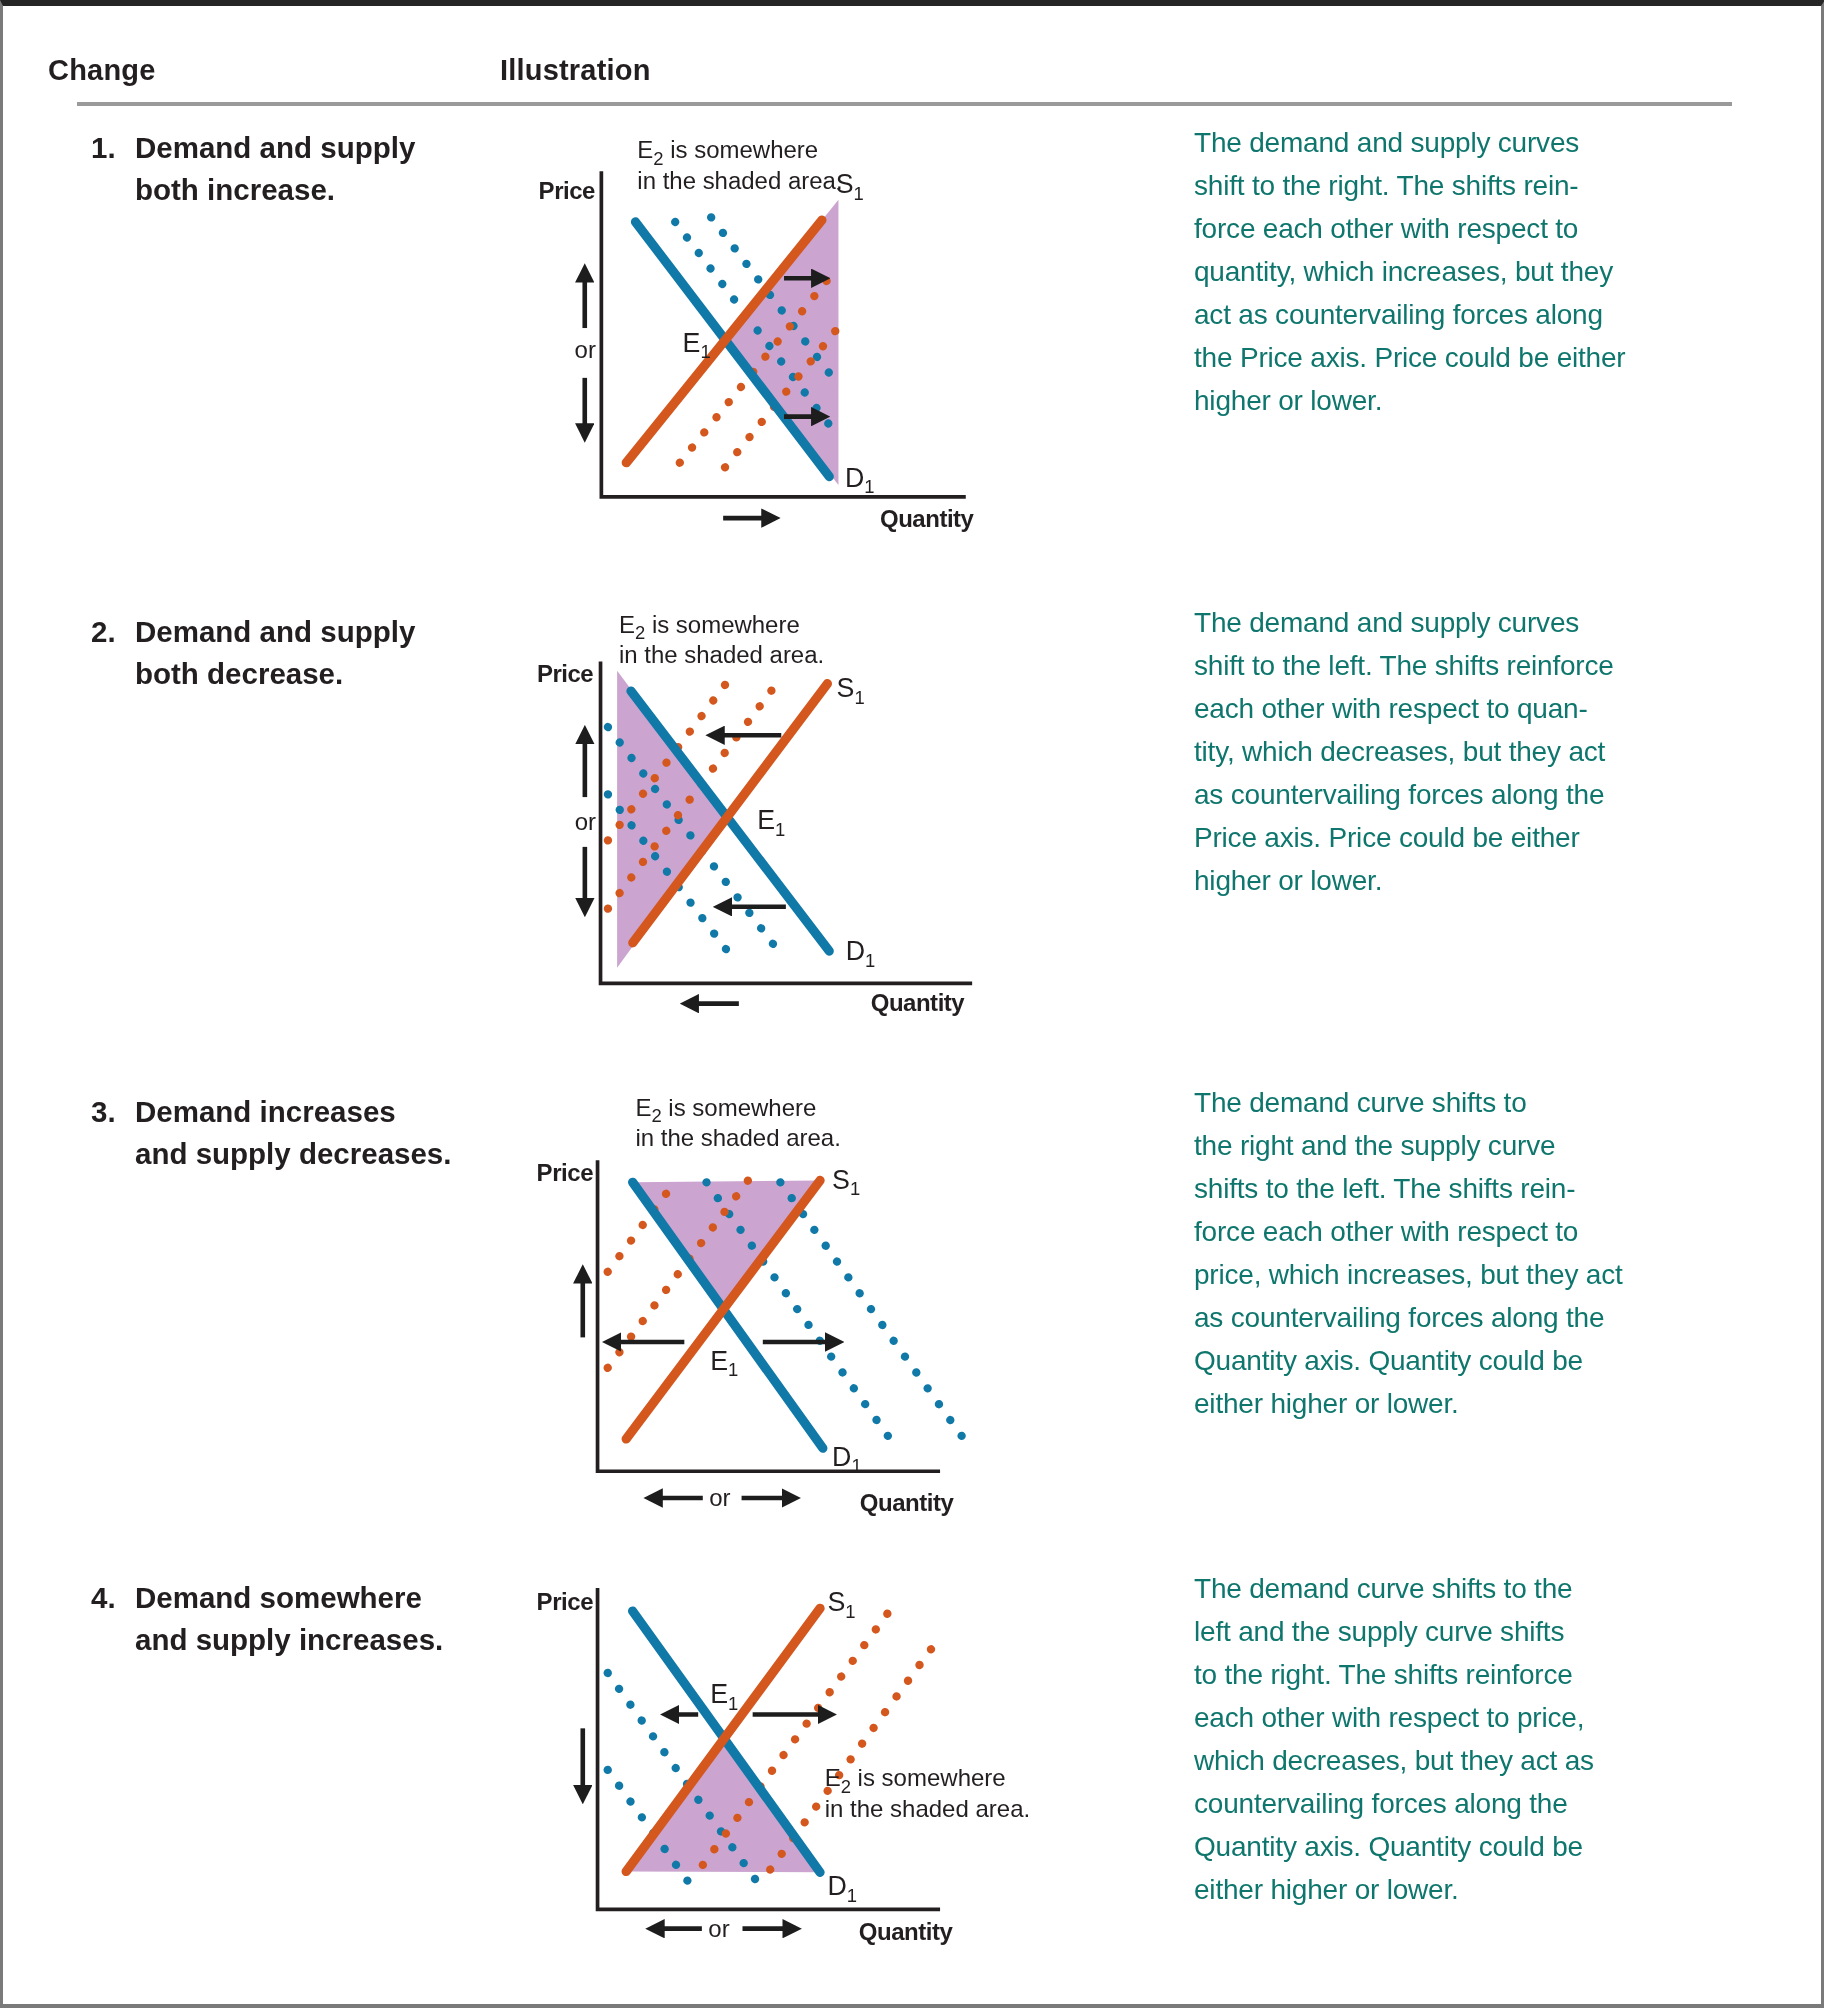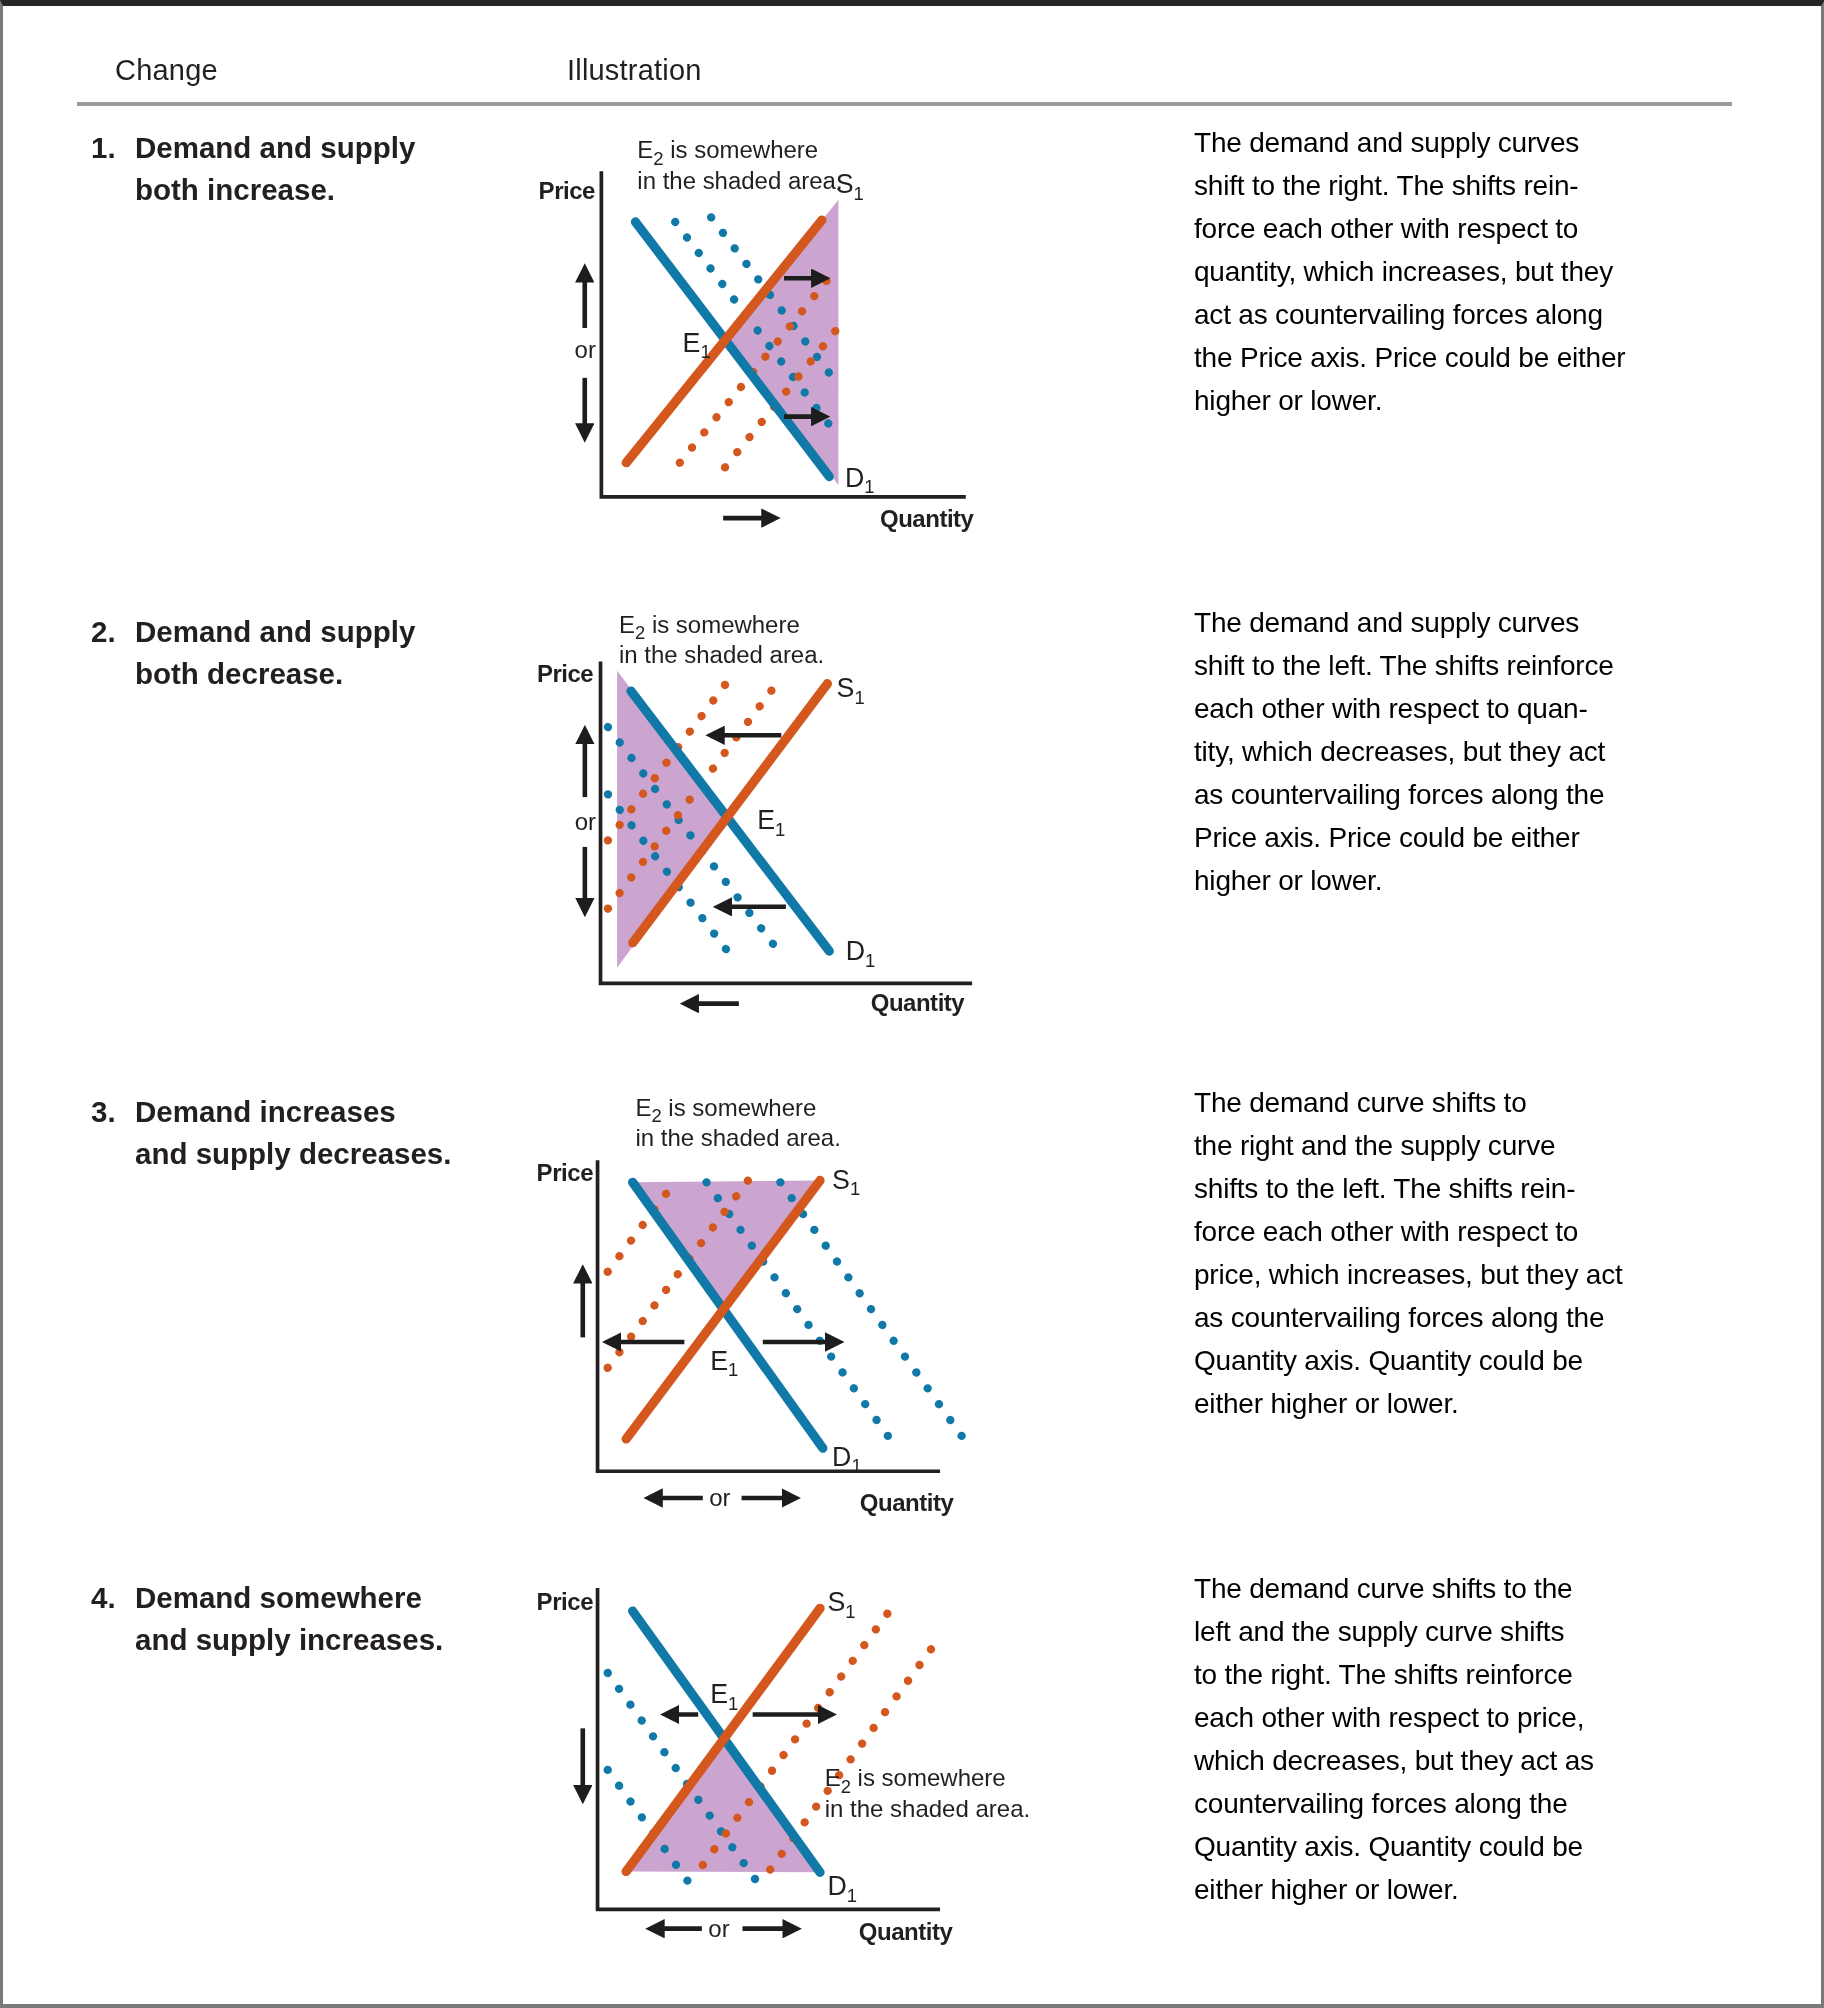--- a/index.html
+++ b/index.html
@@ -5,37 +5,37 @@
   html,body { margin:0; padding:0; background:#ffffff; }
   body { font-family:"Liberation Sans", sans-serif; color:#231F20; }
   .page {
     width:1825px; height:2008px; box-sizing:border-box; background:#fff;
     border-left:3.7px solid #7a7a7a; border-right:4.6px solid #7a7a7a;
     border-bottom:4.6px solid #7a7a7a; border-top:6.5px solid #262626;
     padding-top:48px; overflow:hidden;
   }
   .hdr {
     display:grid; grid-template-columns:429px 674px 569px;
-    padding-left:112px; font-weight:normal; font-size:29px; letter-spacing:0.2px;
+    padding-left:45px; font-weight:bold; font-size:29px; letter-spacing:0.2px;
   }
   .hdr .h2 { padding-left:23px; }
   .rule { height:4.6px; background:#9a9a9a; margin:14.8px 0 0 74px; width:1655px; }
   .row {
     display:grid; grid-template-columns:429px 674px 569px;
     padding-left:88px; align-items:start;
   }
   .row.r1 { margin-top:7.4px; }
   .row.r2 { margin-top:42px; }
   .row.r3 { margin-top:42px; }
   .row.r4 { margin-top:28px; }
   .titlecell { display:flex; font-weight:bold; font-size:29.5px; line-height:42px; padding-top:26px; }
   .r1 .titlecell { padding-top:13px; }
   .num { width:44px; flex:none; }
   .titletext { white-space:pre-line; }
-  .impact { font-size:28px; line-height:43px; letter-spacing:-0.2px; white-space:pre-line; color:#000000; padding-top:16.6px; }
+  .impact { font-size:28px; line-height:43px; letter-spacing:-0.2px; white-space:pre-line; color:#0f766e; padding-top:16.6px; }
   .r1 .impact { padding-top:7.4px; }
   svg { display:block; }
   .t { font-family:"Liberation Sans", sans-serif; fill:#231F20; }
   .lbl { font-weight:bold; font-size:26px; letter-spacing:-0.5px; }
   .cap { font-size:26px; }
   .cur { font-size:29px; }
   .sub { font-size:20px; }
   .or  { font-size:26px; }
   .axis { stroke:#231F20; stroke-width:4; fill:none; }
   .solid { stroke-width:10; stroke-linecap:round; fill:none; }

